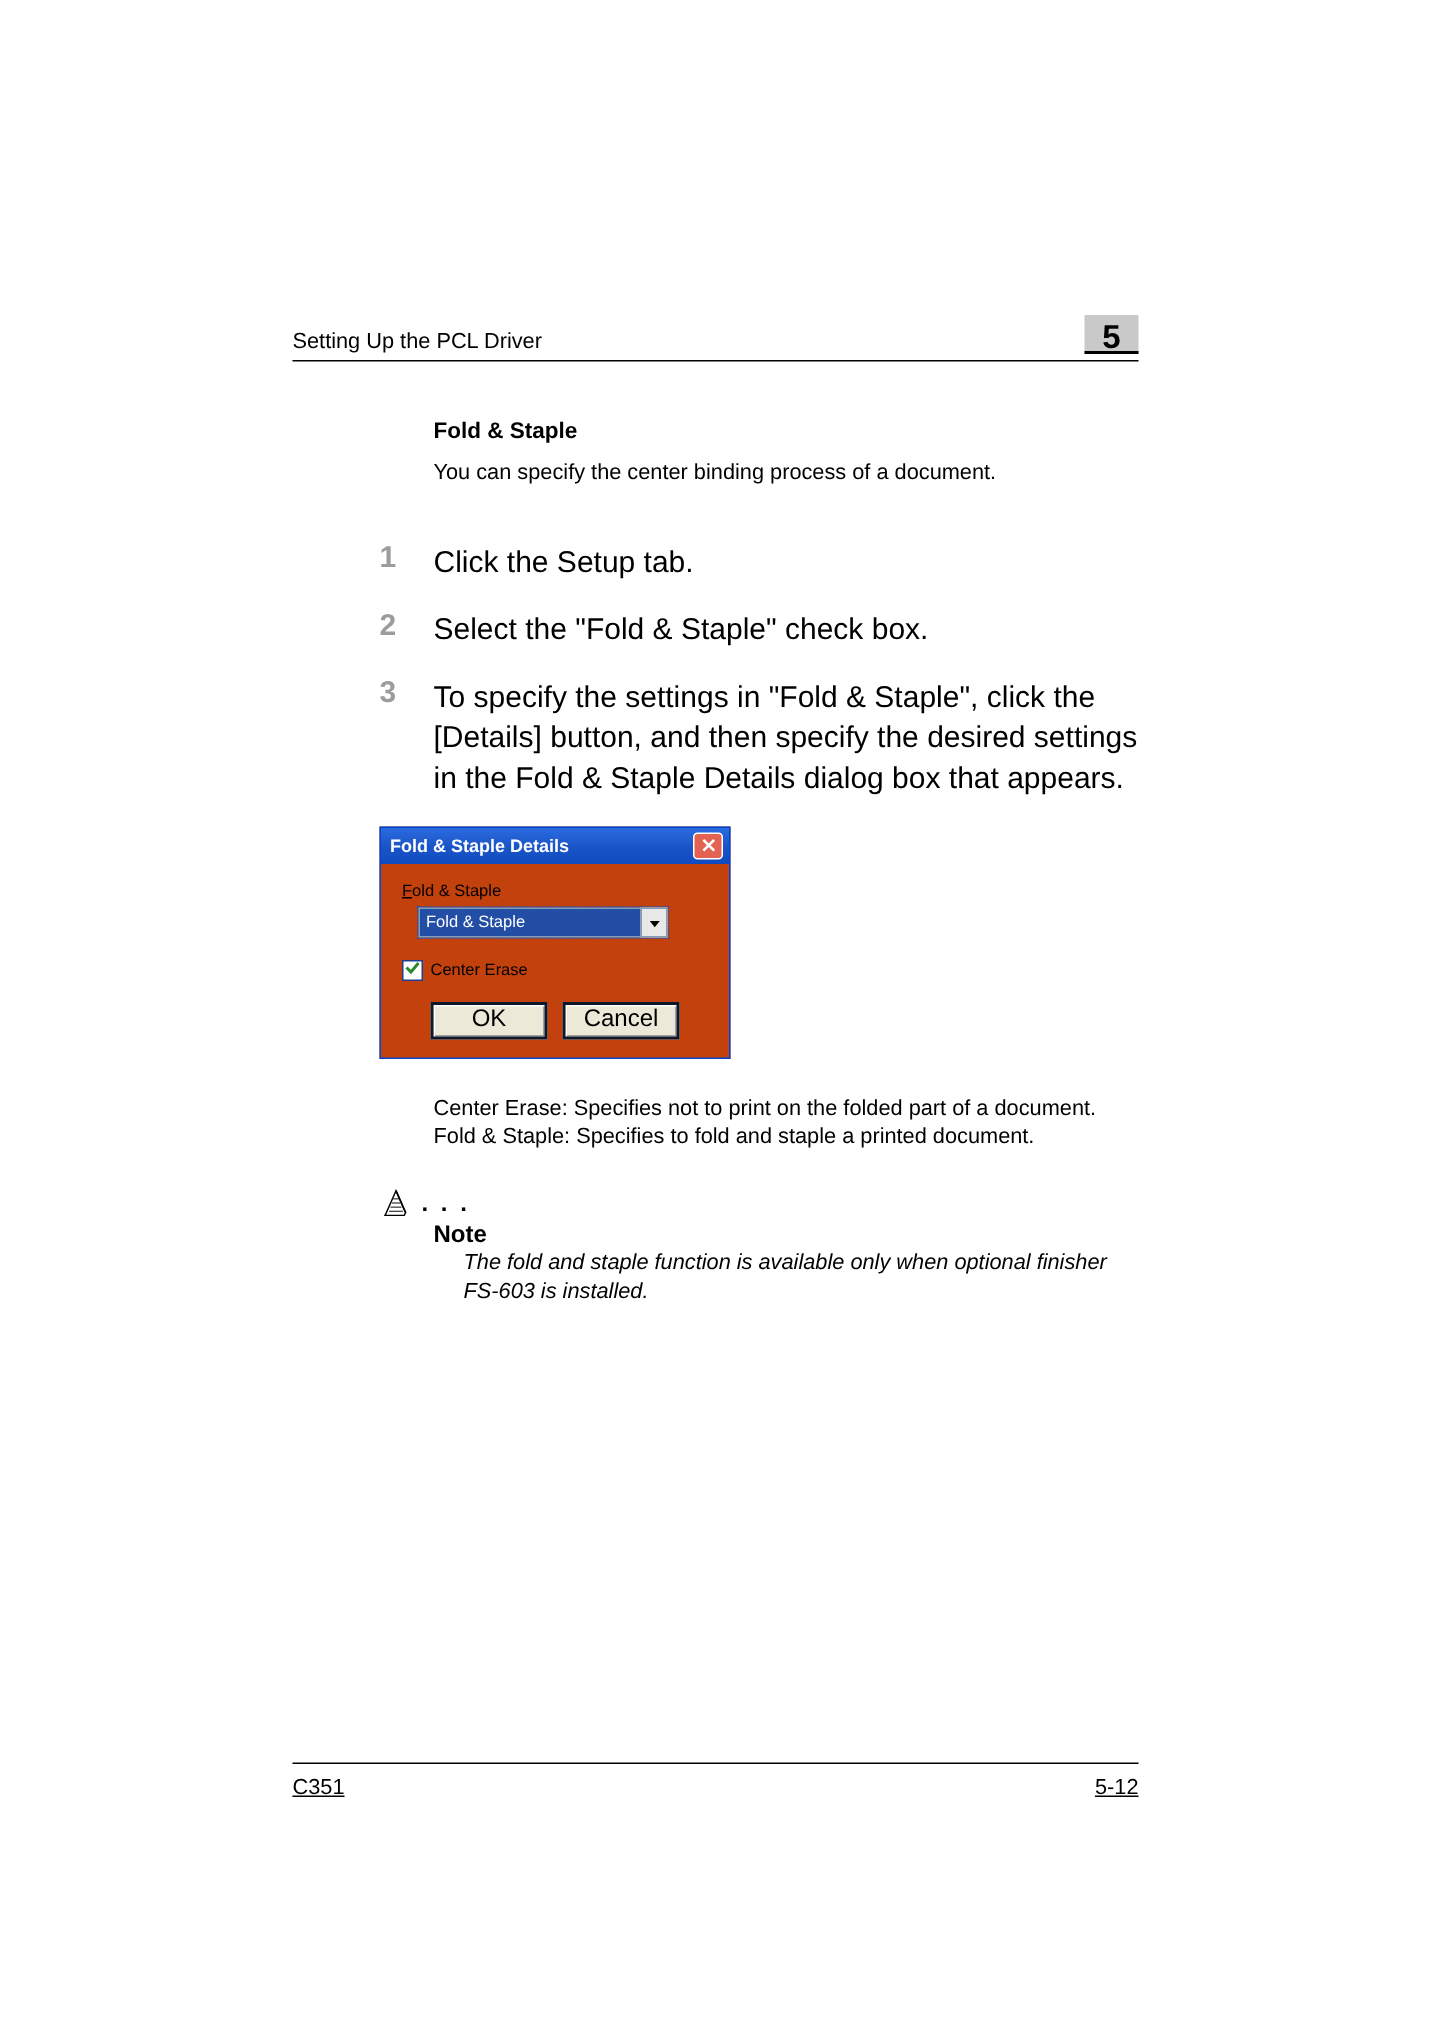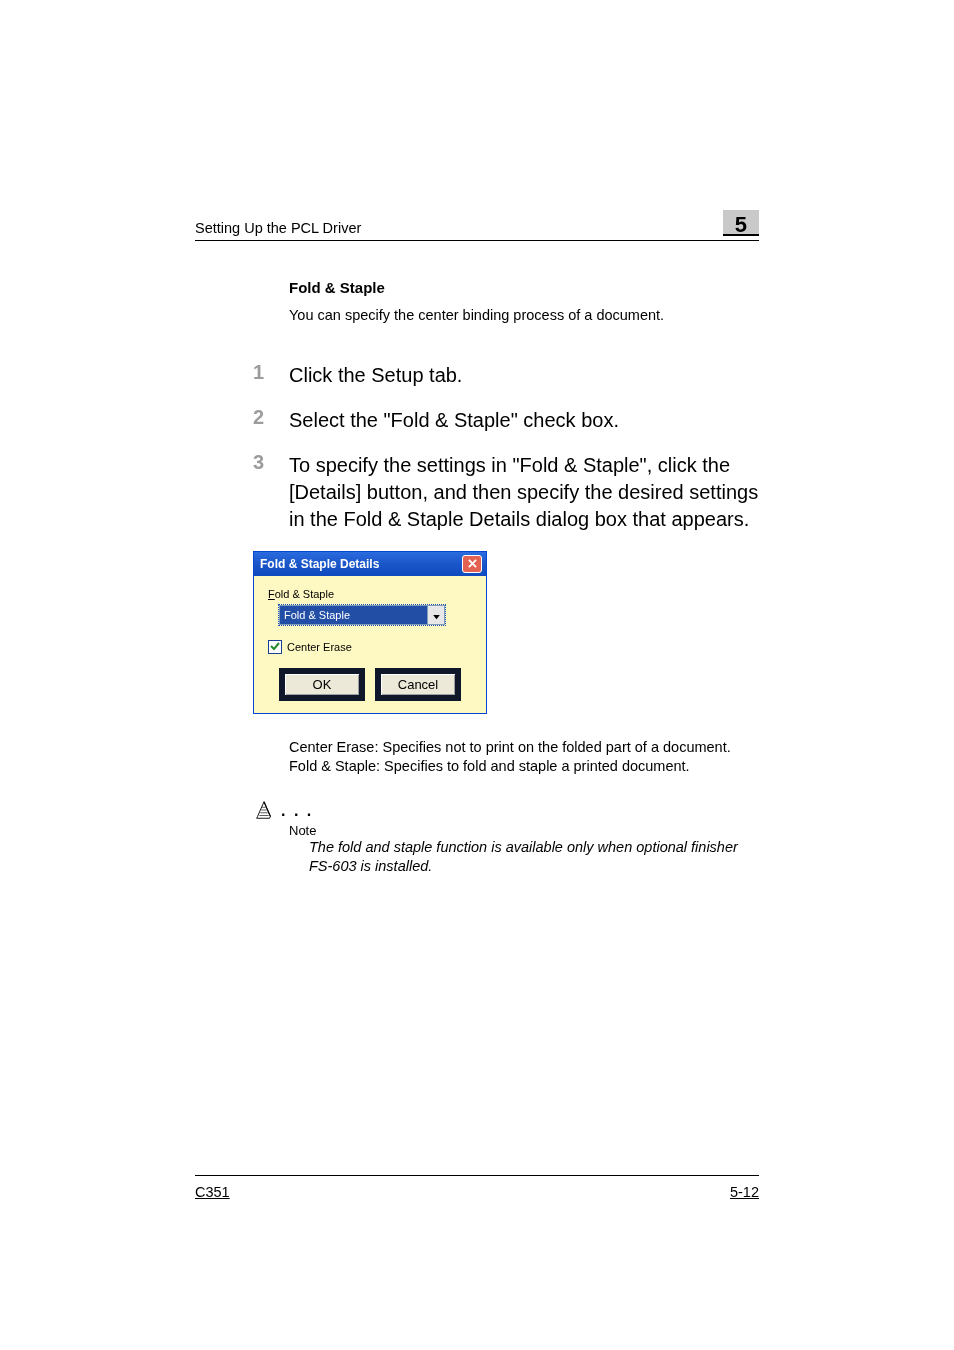--- a/index.html
+++ b/index.html
@@ -75,21 +75,21 @@
   }
   .step-text {
     font-size: 20px;
     line-height: 1.35;
   }
 
   
   .dialog {
     width: 232px;
     border: 1px solid #0046d5;
-    background: #fef9c3;
+    background: #c2410c;
     font-family: Tahoma, Arial, sans-serif;
     margin-top: 6px;
     margin-bottom: 24px;
     margin-left: -36px;
   }
   .dialog-title {
     background: linear-gradient(180deg, #2a6bdf 0%, #1b56c8 50%, #0f4ac0 100%);
     color: #fff;
     font-weight: bold;
     font-size: 12px;
@@ -173,23 +173,23 @@
     width: 10px; height: 9px;
   }
   .dlg-buttons {
     display: flex;
     justify-content: center;
     gap: 10px;
   }
   .dlg-btn {
     width: 74px;
     height: 21px;
-    font-size: 13px;
+    font-size: 16px;
     background: #ece9d8;
-    border: 6px solid #0f172a;
+    border: 2px solid #0f172a;
     box-shadow: inset 1px 1px 0 #fff, inset -1px -1px 0 #a0a0a0;
     display: flex;
     align-items: center;
     justify-content: center;
     text-align: right;
   }
 
   .after-dialog {
     font-size: 14.5px;
     line-height: 1.35;
@@ -211,22 +211,22 @@
     height: 22px;
   }
   .note-dots {
     font-weight: bold;
     font-size: 16px;
     letter-spacing: 2px;
     position: relative;
     top: -1px;
   }
   .note-label {
-    font-weight: normal;
-    font-size: 13px;
+    font-weight: bold;
+    font-size: 16px;
     margin-left: 36px;
   }
   .note-text {
     font-style: italic;
     font-size: 14.5px;
     line-height: 1.35;
     margin-left: 56px;
   }
 
   .footer-row {

